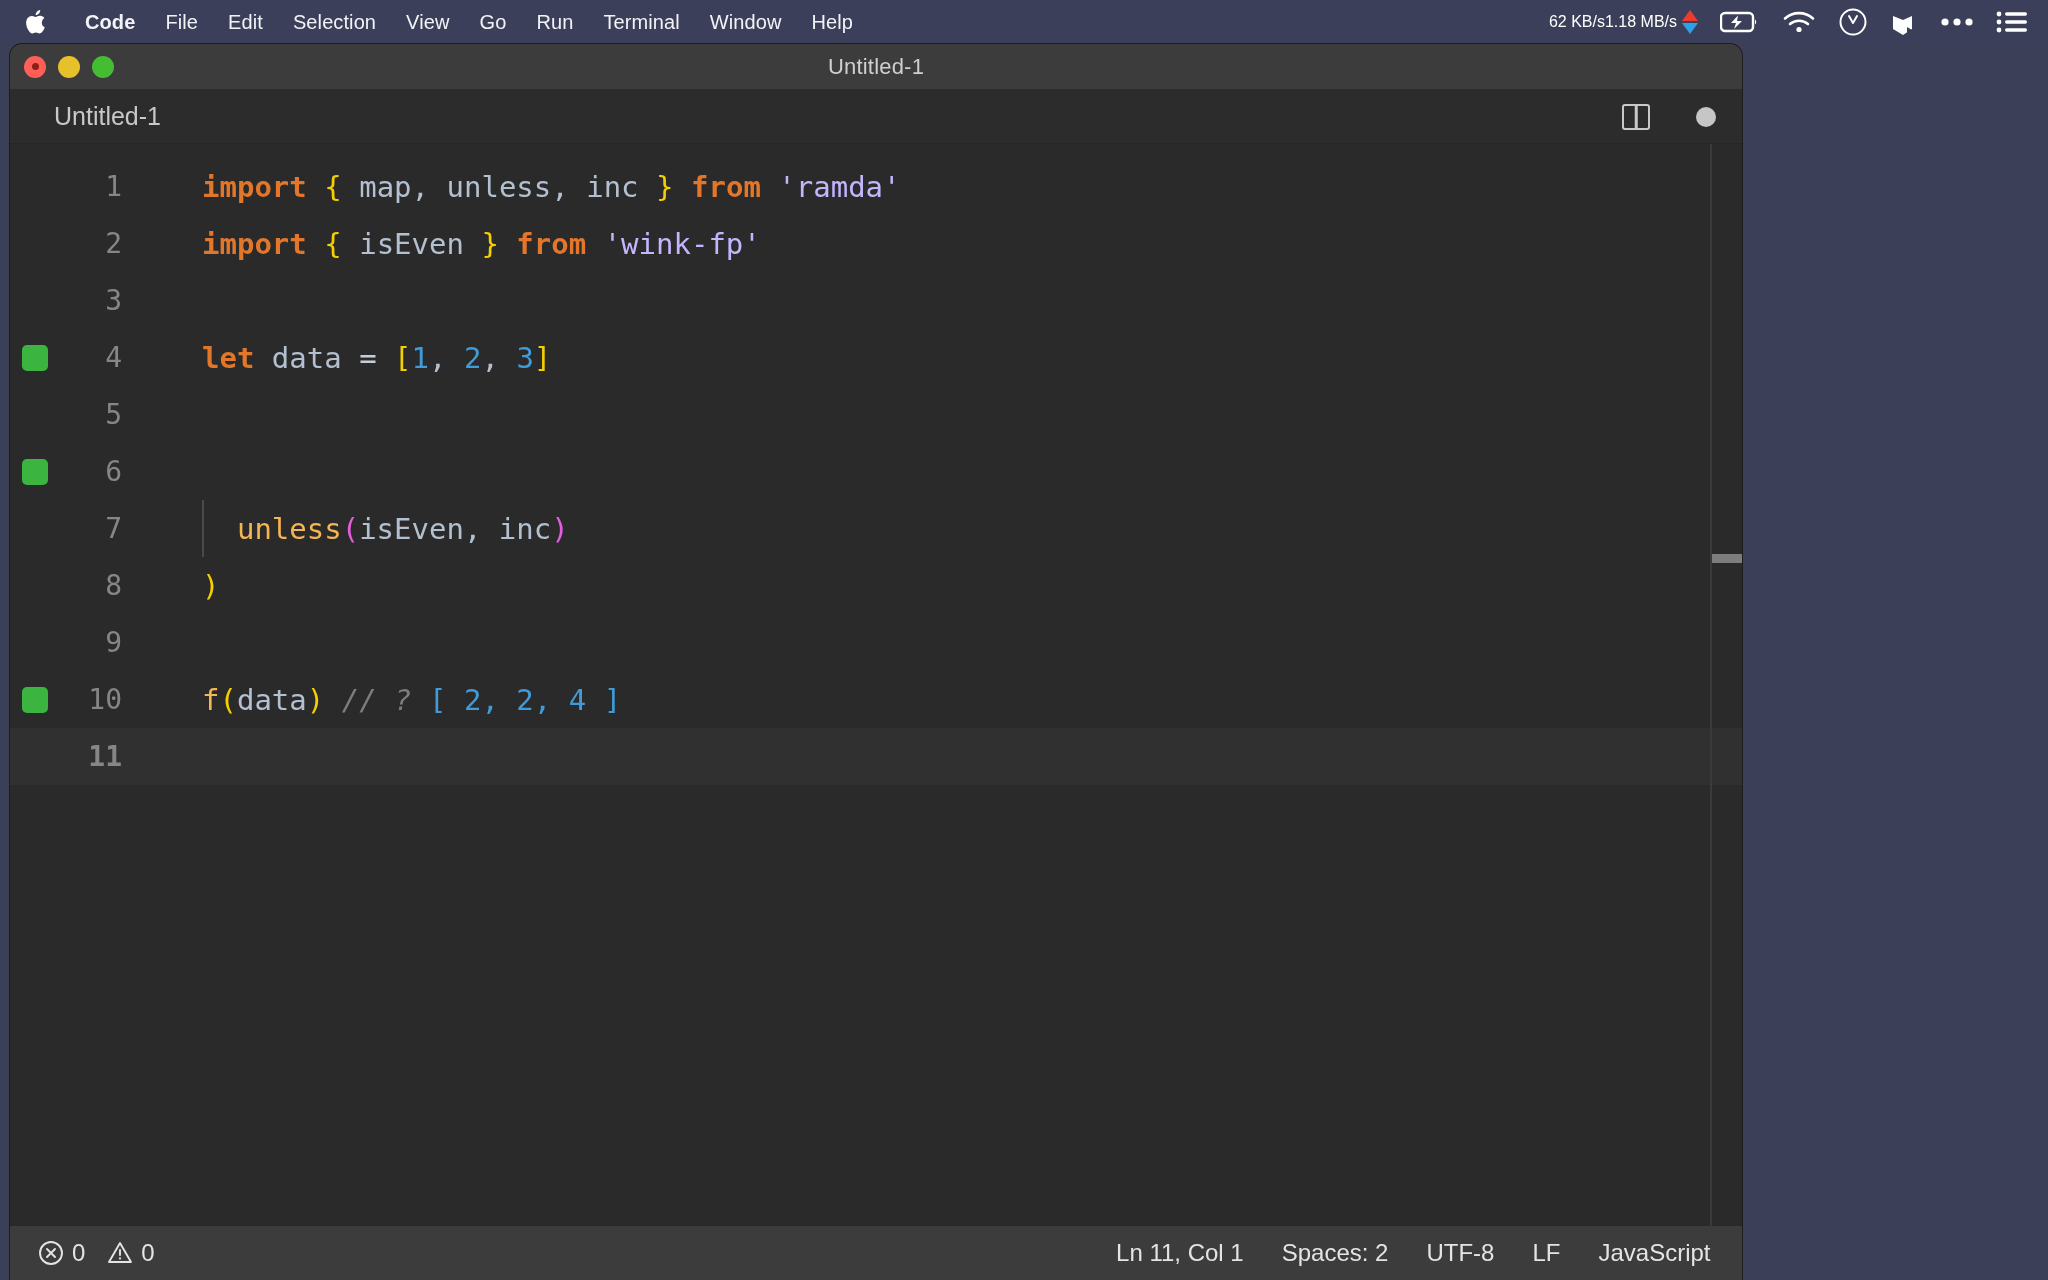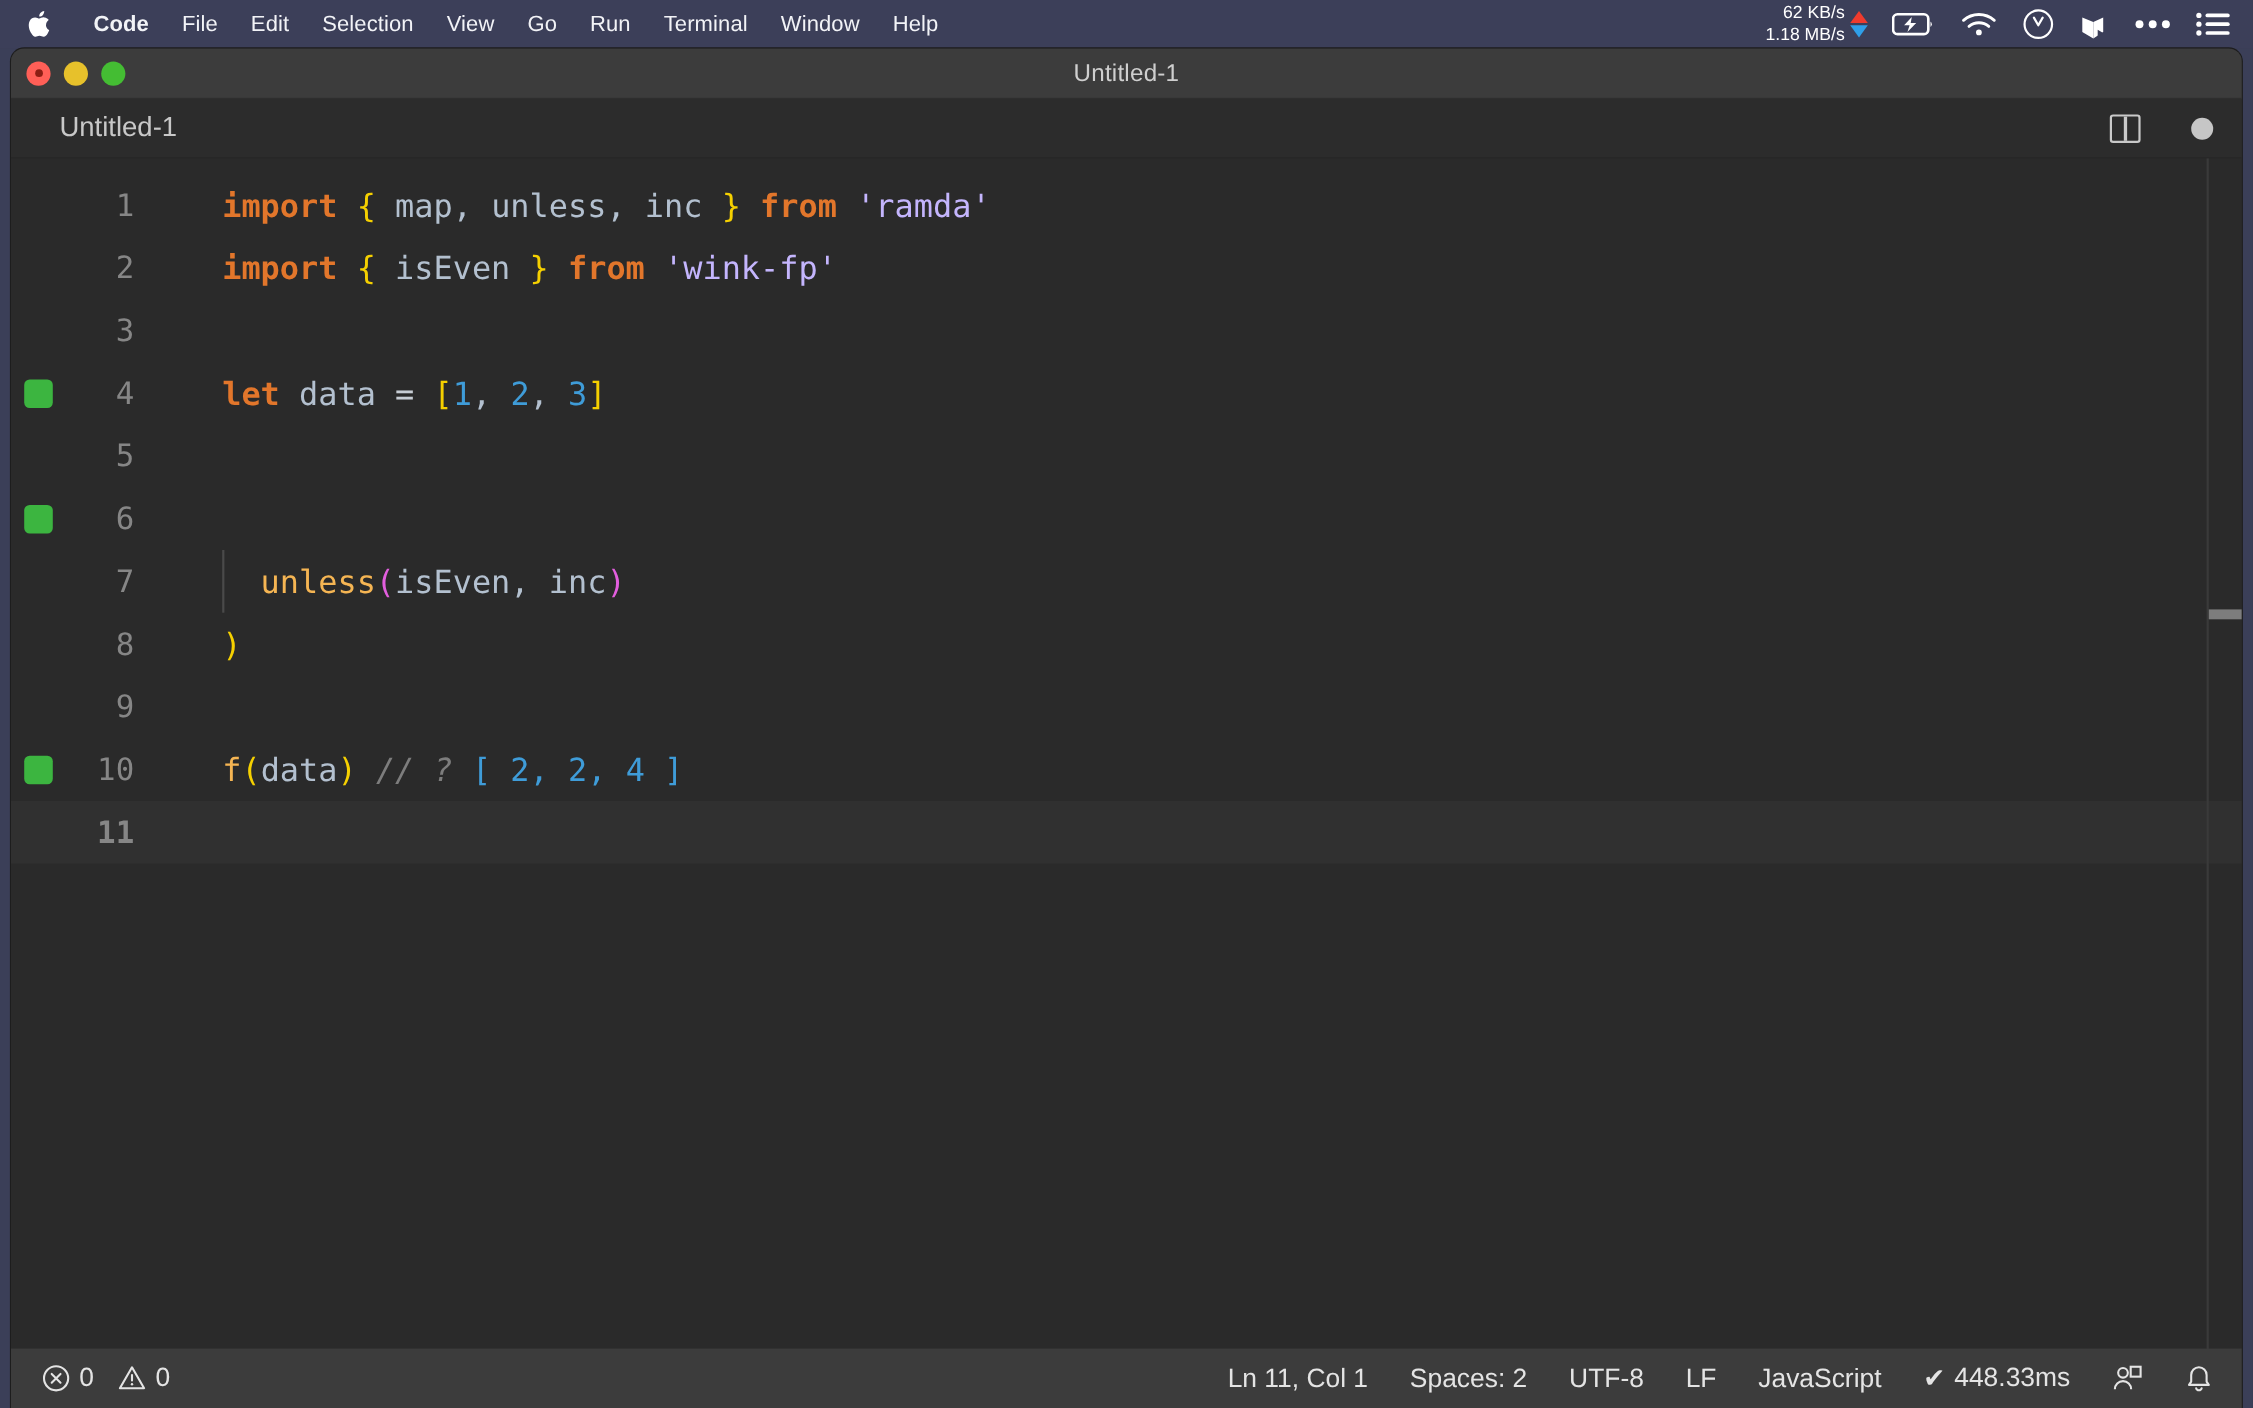--- a/index.html
+++ b/index.html
@@ -21,30 +21,30 @@
   }
   #apple-logo { width: 26px; height: 30px; display: flex; align-items: center; justify-content: center; margin-right: 22px; }
   .menu-item {
     font-size: 20px; line-height: 1;
     padding: 0 15px; color: #f2f3f7;
     white-space: nowrap; letter-spacing: 0.1px;
   }
   .menu-item.bold { font-weight: bold; }
   #menubar-right { margin-left: auto; display: flex; align-items: center; gap: 22px; padding-right: 6px; }
   #netspeed { display: flex; align-items: center; gap: 5px; }
-  #netspeed .nums { display: flex; flex-direction: column; align-items: flex-end; font-size: 16px; line-height: 1.22; color: #ffffff; }
+  #netspeed .nums { display: flex; flex-direction: row; align-items: flex-end; font-size: 16px; line-height: 1.22; color: #ffffff; }
   #netspeed .arrows { display: flex; flex-direction: column; align-items: center; gap: 2px; }
   .tri-up { width: 0; height: 0; border-left: 8px solid transparent; border-right: 8px solid transparent; border-bottom: 11px solid #ef3b2d; }
   .tri-down { width: 0; height: 0; border-left: 8px solid transparent; border-right: 8px solid transparent; border-top: 11px solid #2f9fe8; }
   .status-icon { display: flex; align-items: center; justify-content: center; }
 
   
   #window {
     position: absolute; left: 10px; top: 44px;
-    width: 2028px; height: 1236px;
+    width: 1732px; height: 1236px;
     background: #2a2a2a;
     border-radius: 12px 12px 0 0;
     overflow: hidden;
     box-shadow: 0 0 0 1px #1d1d1d;
   }
   #titlebar {
     position: relative; height: 46px; background: #3c3c3c;
     display: flex; align-items: center; justify-content: center;
     border-bottom: 1px solid #2e2e2e;
   }

